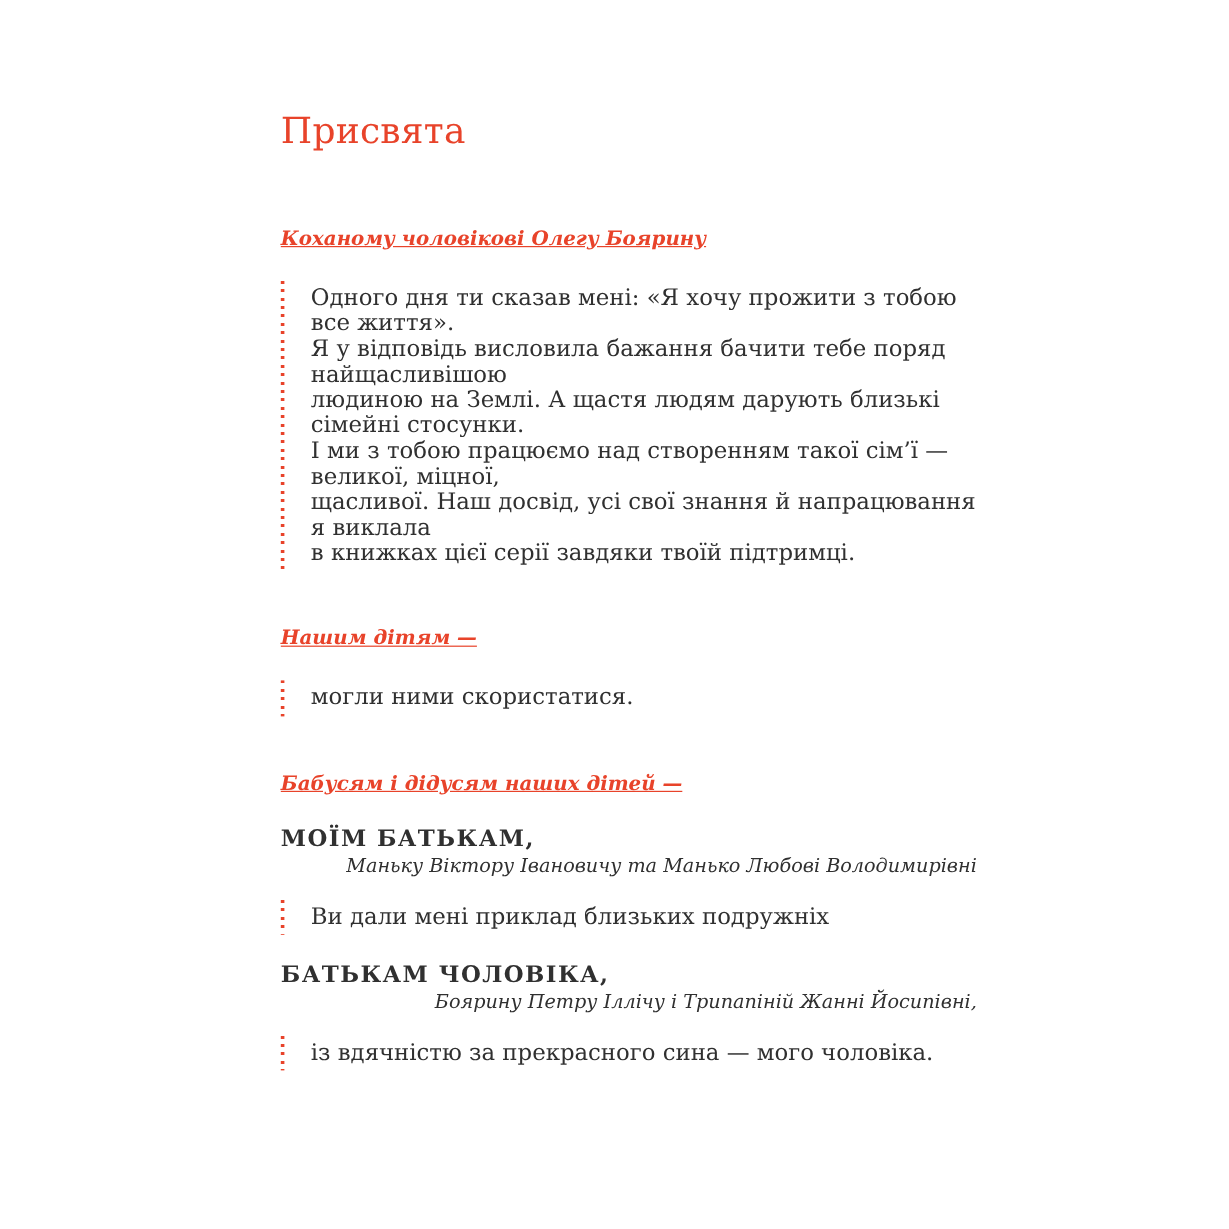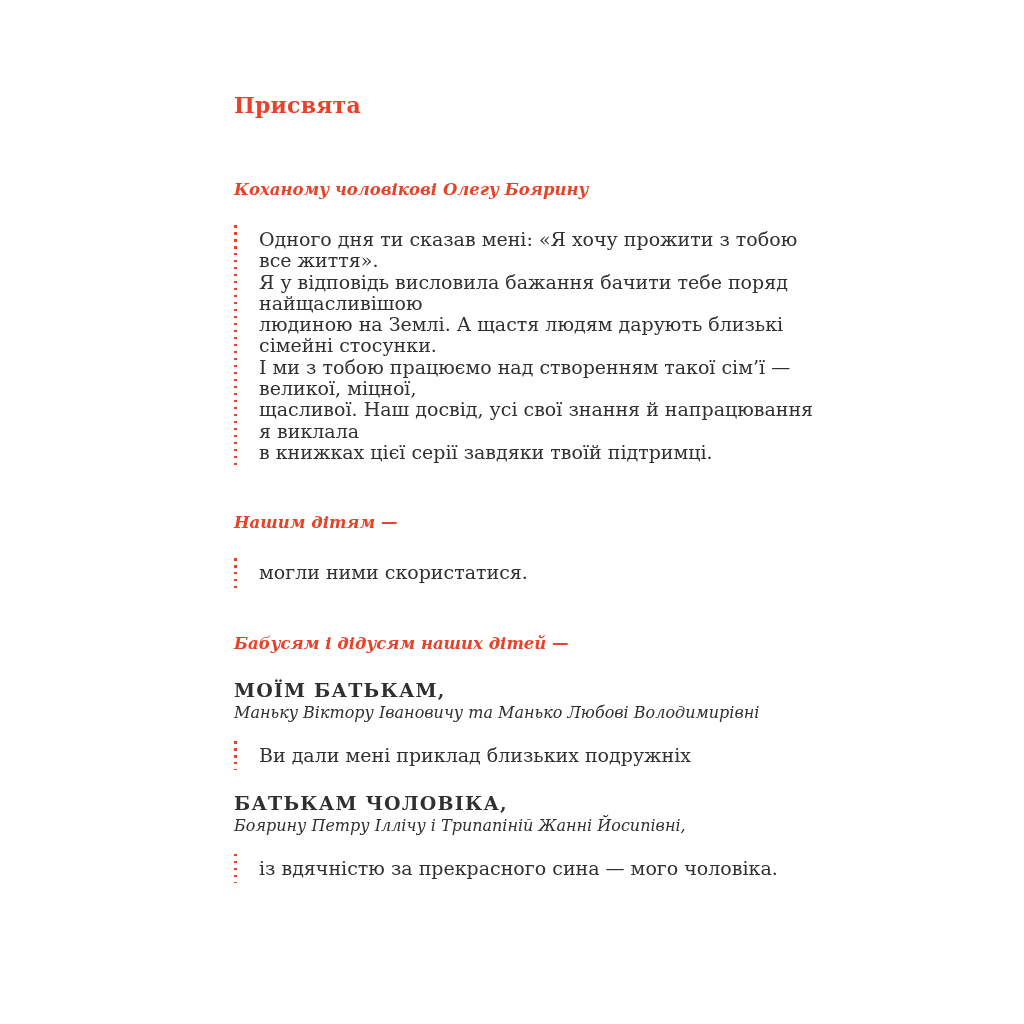--- a/index.html
+++ b/index.html
@@ -16,32 +16,33 @@
     color: var(--text, #303030);
     overflow: hidden;
   }
   .page {
     position: absolute;
     left: 234px;
     top: 92px;
     width: 580px;
   }
   .page-title {
-    font-size: 22px;
-    font-weight: 700;
+    font-size: 30px;
+    font-weight: 400;
     color: var(--accent, #E8432A);
     letter-spacing: 0.2px;
     margin-bottom: 62px;
   }
   .section-heading {
     font-style: italic;
     font-weight: 600;
     font-size: 16.5px;
     color: var(--accent, #E8432A);
     margin-bottom: 26px;
+    text-decoration: underline;
   }
   .quote {
     position: relative;
     padding: 4px 0 4px 25px;
     font-size: 19px;
     line-height: 21.3px;
     color: var(--text, #303030);
   }
   .quote::before {
     content: "";
@@ -69,21 +70,21 @@
     font-size: 19px;
     font-weight: bold;
     letter-spacing: 1.2px;
     color: var(--text, #303030);
     line-height: 23px;
   }
   
   .gap-after-h1     { margin-bottom: 26px; }
   .mb-sec           { margin-bottom: 46px; }
   .mb-names         { margin-bottom: 22px; }
-  .mb-block         { margin-bottom: 18px; }
+  .mb-block         { margin-bottom: 18px; text-align: right; }
   .mb-sub           { margin-bottom: 22px; }
 </style>
 </head>
 <body>
 
 <div class="page">
 
   <h1 class="page-title">Присвята</h1>
 
   <section>

